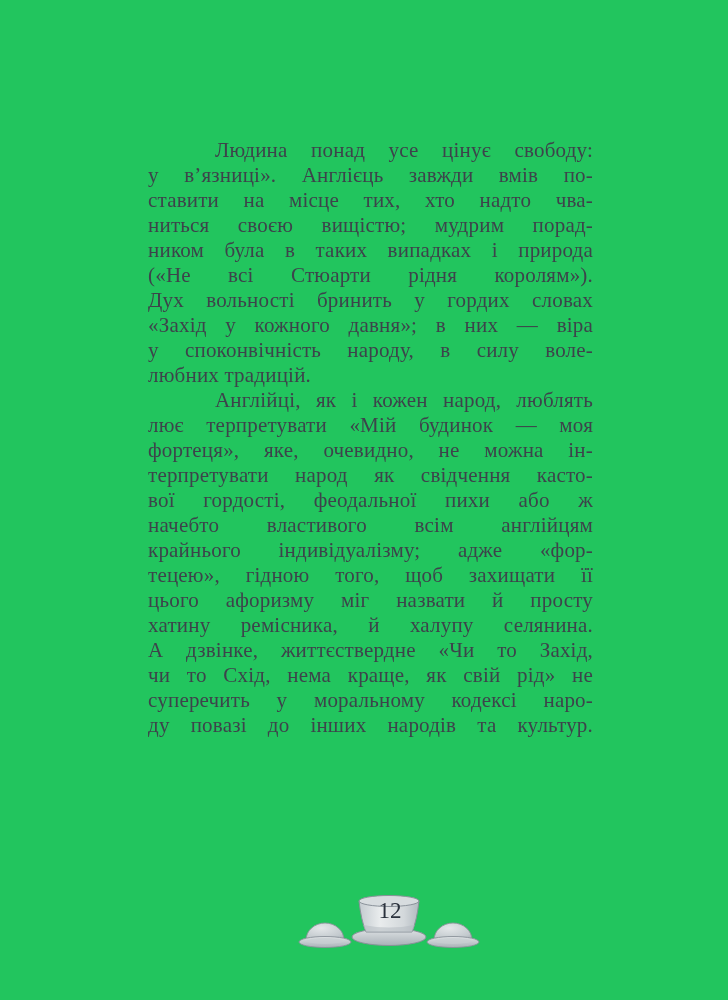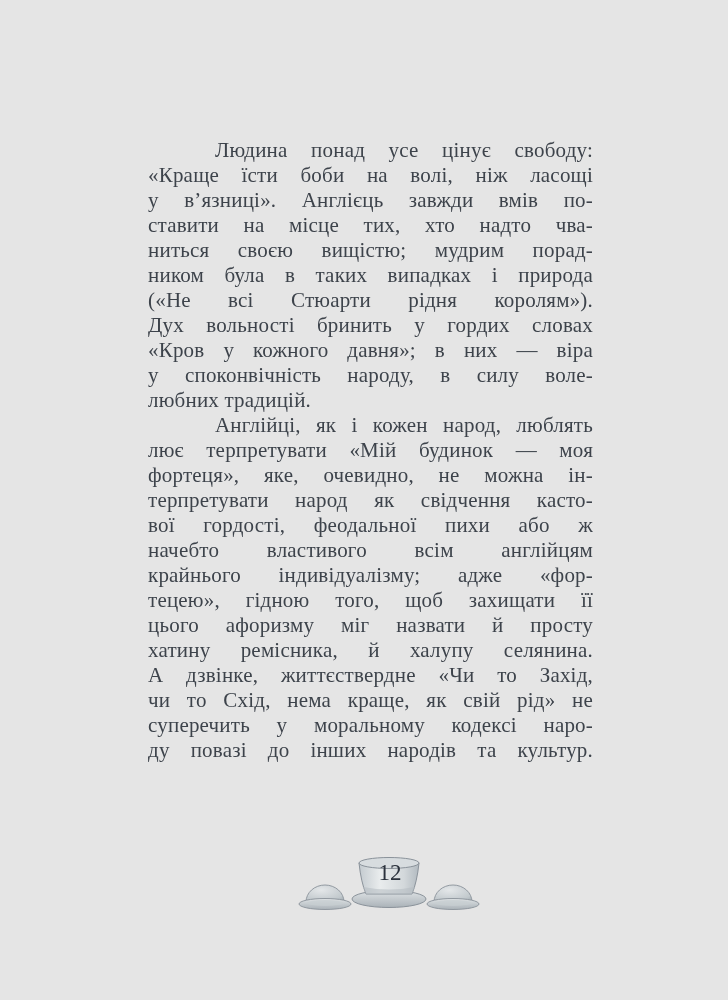--- a/index.html
+++ b/index.html
@@ -4,21 +4,21 @@
 <style>
   html, body {
     margin: 0;
     padding: 0;
     background: #ffffff;
   }
   .page {
     position: relative;
     width: 728px;
     height: 1000px;
-    background: #e5e5e5;
+    background: #22c55e;
     overflow: hidden;
     font-family: "Liberation Serif", serif;
   }
   .text-block {
     position: absolute;
     left: 148px;
     top: 138px;
     width: 445px;
     color: #3d434b;
     font-size: 21px;
@@ -30,21 +30,21 @@
     height: 25px;
     text-align: justify;
     text-align-last: justify;
     overflow: hidden;
   }
   .line.indent { text-indent: 67px; }
   .line.no-just { text-align-last: left; }
   .footer {
     position: absolute;
     left: 0;
-    top: 850px;
+    top: 888px;
     width: 728px;
     height: 70px;
   }
   .hats {
     position: absolute;
     left: 296px;
     top: 2px;
     width: 188px;
     height: 62px;
   }
@@ -61,28 +61,27 @@
   }
 </style>
 </head>
 <body>
 
 <div class="page">
 
   <div class="text-block">
       <div class="paragraph">
         <div class="line indent">Людина понад усе цінує свободу:</div>
-        <div class="line">«Краще їсти боби на волі, ніж ласощі</div>
         <div class="line">у в’язниці». Англієць завжди вмів по-</div>
         <div class="line">ставити на місце тих, хто надто чва-</div>
         <div class="line">ниться своєю вищістю; мудрим порад-</div>
         <div class="line">ником була в таких випадках і природа</div>
         <div class="line">(«Не всі Стюарти рідня королям»).</div>
         <div class="line">Дух вольності бринить у гордих словах</div>
-        <div class="line">«Кров у кожного давня»; в них — віра</div>
+        <div class="line">«Захід у кожного давня»; в них — віра</div>
         <div class="line">у споконвічність народу, в силу воле-</div>
         <div class="line no-just">любних традицій.</div>
       </div>
       <div class="paragraph">
         <div class="line indent">Англійці, як і кожен народ, люблять</div>
         <div class="line">лює терпретувати «Мій будинок — моя</div>
         <div class="line">фортеця», яке, очевидно, не можна ін-</div>
         <div class="line">терпретувати народ як свідчення касто-</div>
         <div class="line">вої гордості, феодальної пихи або ж</div>
         <div class="line">начебто властивого всім англійцям</div>

